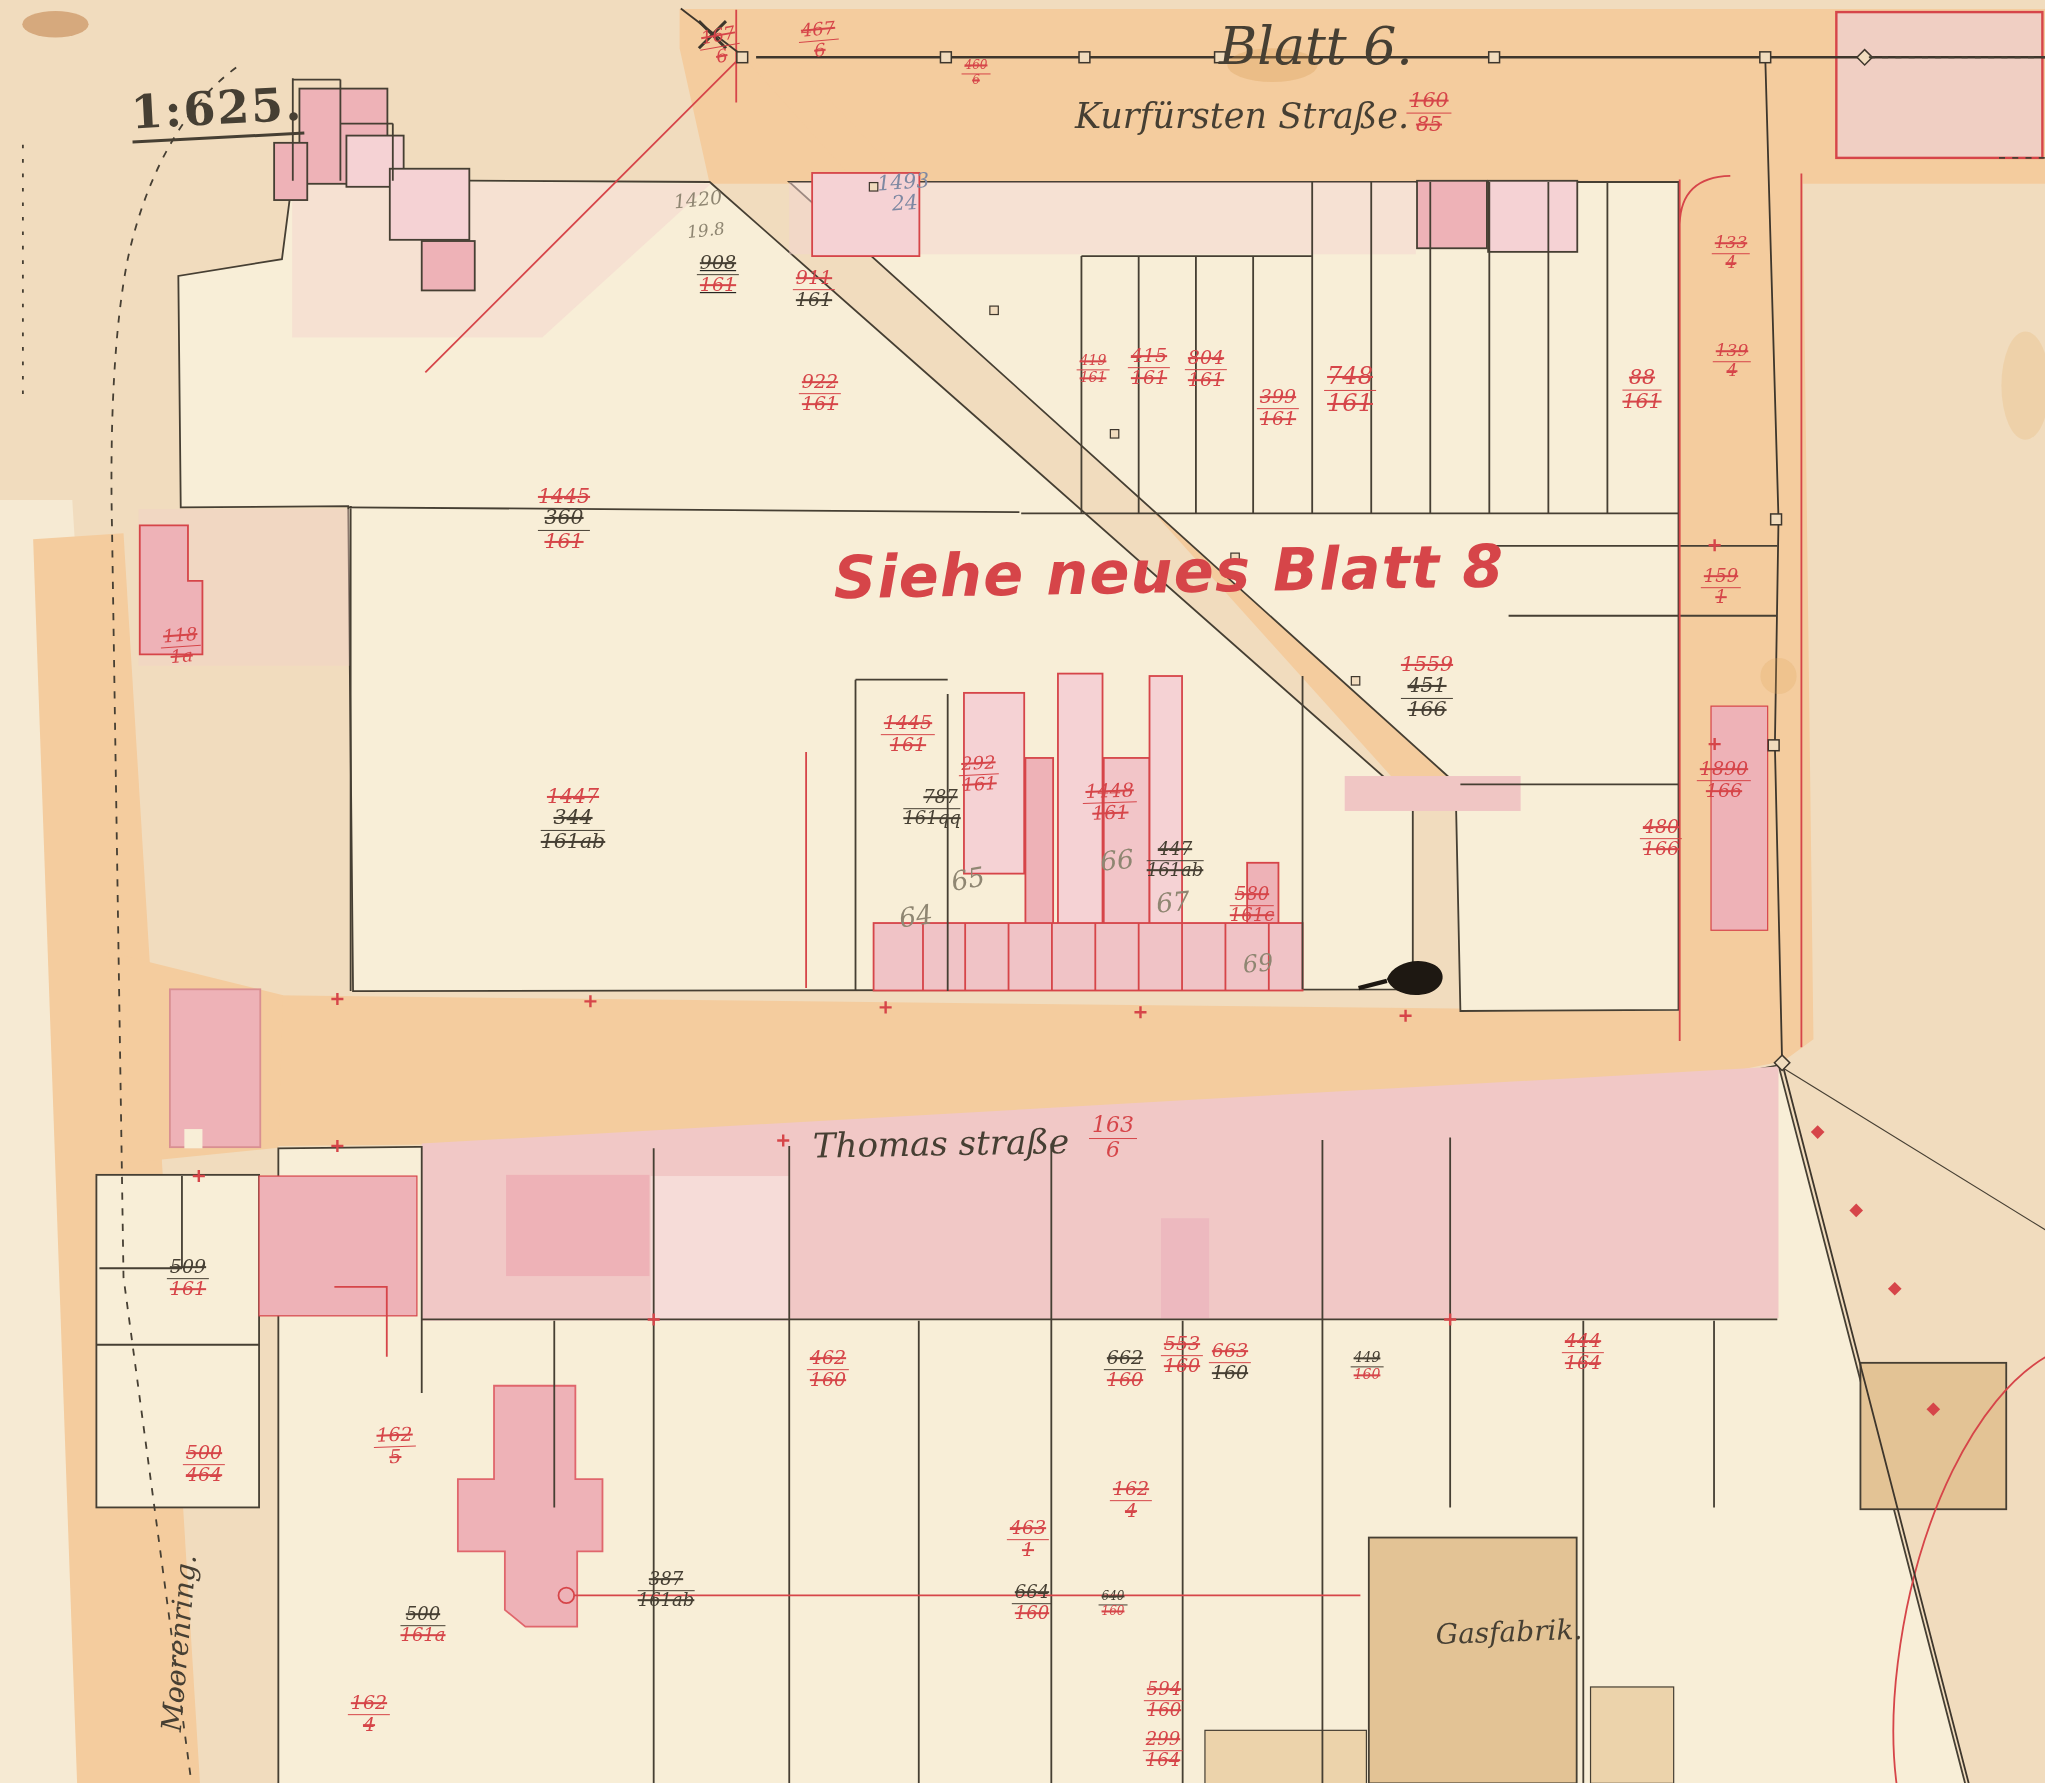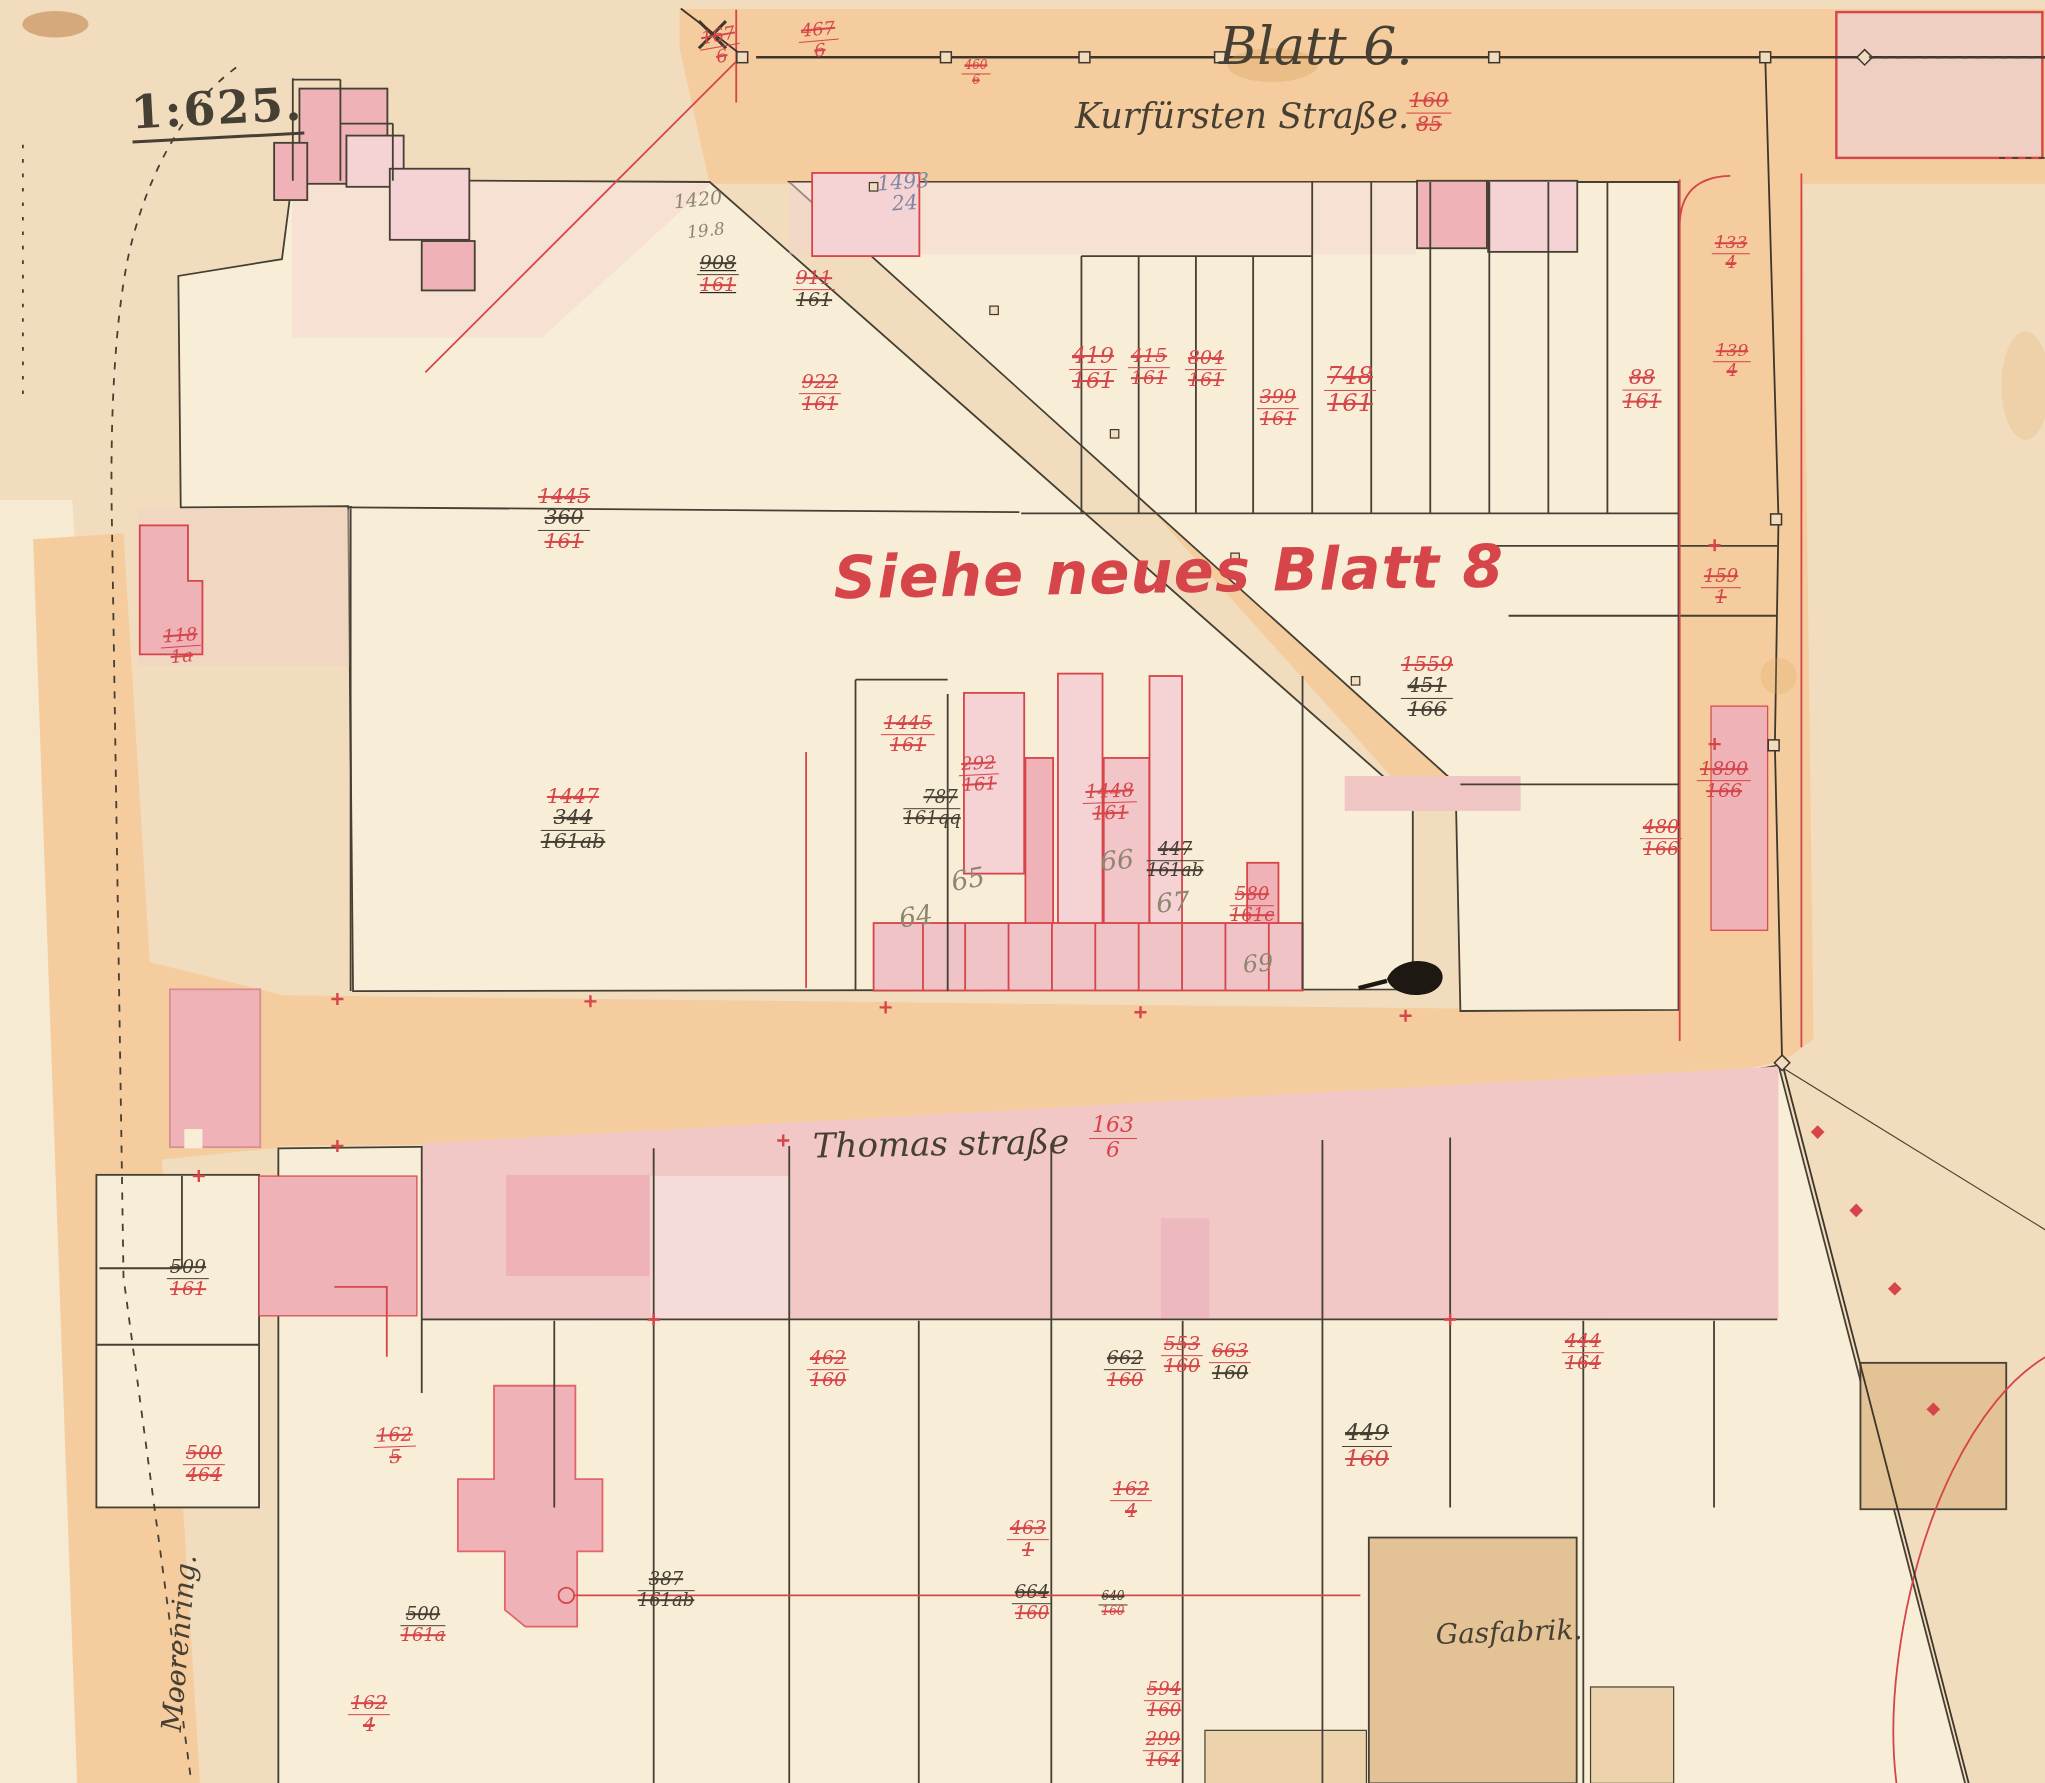--- a/index.html
+++ b/index.html
@@ -241,21 +241,21 @@
       <div class="lbl " style="left: 564px; top: 519px; font-size: 20.5px; --r: 0deg;">
         <span class="ln r s">1445</span>
         <span class="ln k s u">360</span>
         <span class="ln r s">161</span>
       </div>
       <div class="lbl " style="left: 573px; top: 819px; font-size: 20.5px; --r: 0deg;">
         <span class="ln r s">1447</span>
         <span class="ln k s u">344</span>
         <span class="ln k s">161ab</span>
       </div>
-      <div class="lbl " style="left: 1093px; top: 369px; font-size: 22px; --r: 0deg;">
+      <div class="lbl " style="left: 1093px; top: 369px; font-size: 14px; --r: 0deg;">
         <span class="ln r s u">419</span>
         <span class="ln r s">161</span>
       </div>
       <div class="lbl " style="left: 1149px; top: 367px; font-size: 19px; --r: 0deg;">
         <span class="ln r s u">415</span>
         <span class="ln r s">161</span>
       </div>
       <div class="lbl " style="left: 1206px; top: 369px; font-size: 19px; --r: 0deg;">
         <span class="ln r s u">804</span>
         <span class="ln r s">161</span>
@@ -341,21 +341,21 @@
         <span class="ln r s">160</span>
       </div>
       <div class="lbl " style="left: 1182px; top: 1355px; font-size: 19px; --r: 0deg;">
         <span class="ln r s u">553</span>
         <span class="ln r s">160</span>
       </div>
       <div class="lbl " style="left: 1230px; top: 1362px; font-size: 19px; --r: 0deg;">
         <span class="ln r s u">663</span>
         <span class="ln k s">160</span>
       </div>
-      <div class="lbl " style="left: 1367px; top: 1446px; font-size: 23px; --r: 0deg;">
+      <div class="lbl " style="left: 1367px; top: 1366px; font-size: 14px; --r: 0deg;">
         <span class="ln k s u">449</span>
         <span class="ln r s">160</span>
       </div>
       <div class="lbl " style="left: 1583px; top: 1352px; font-size: 19px; --r: 0deg;">
         <span class="ln r s u">444</span>
         <span class="ln r s">164</span>
       </div>
       <div class="lbl " style="left: 828px; top: 1369px; font-size: 19px; --r: 0deg;">
         <span class="ln r s u">462</span>
         <span class="ln r s">160</span>

